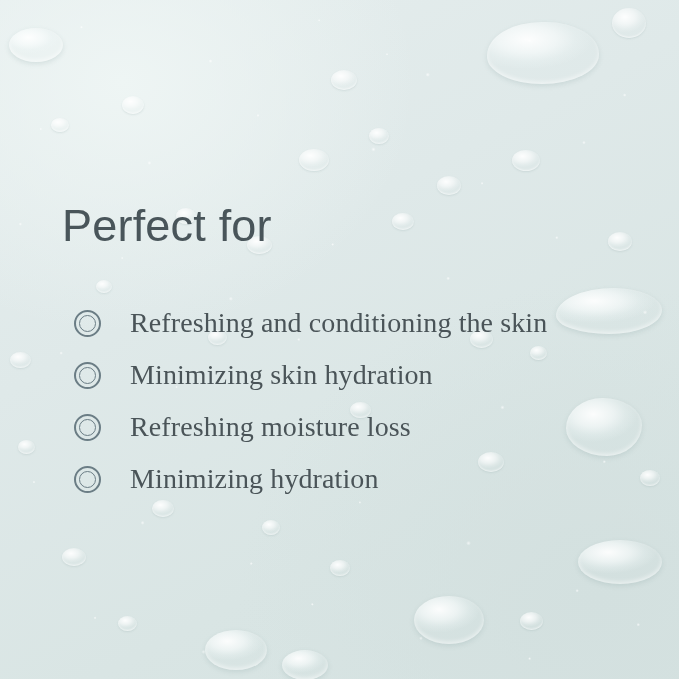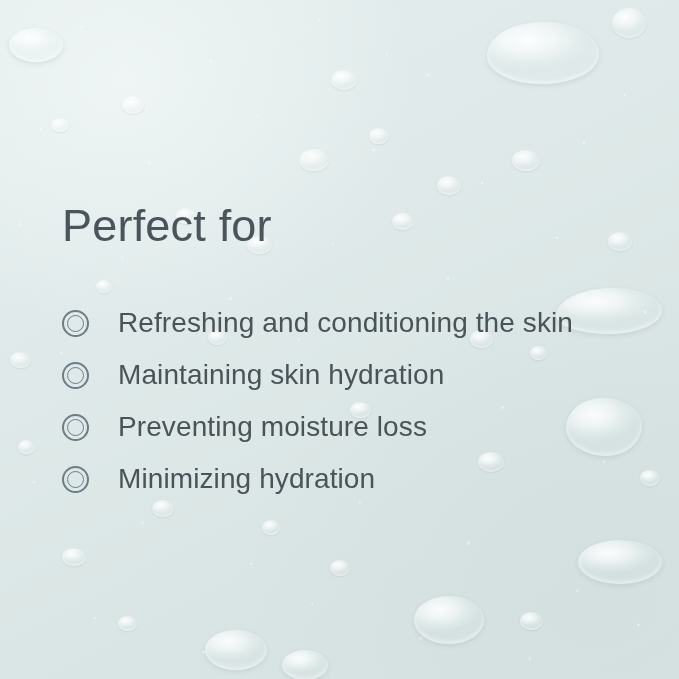--- a/index.html
+++ b/index.html
@@ -104,23 +104,24 @@
     font-size:45px;
     font-weight:300;
     letter-spacing:.2px;
     color:#49555a;
     line-height:1;
     white-space:nowrap;
   }
 
   #benefits-list {
     position:absolute;
-    left:0; top:249px;
+    left:12px; top:249px;
     list-style:none;
     width:600px;
+    font-family:Liberation Serif, serif;
   }
 
   .list-item {
     display:flex;
     align-items:center;
     height:52px;
   }
 
   .bullet-icon {
     flex:0 0 auto;
@@ -205,26 +206,26 @@
 
     <ul id="benefits-list">
 
       <li class="list-item">
         <span class="bullet-icon"></span>
         <span class="item-label">Refreshing and conditioning the skin</span>
       </li>
 
       <li class="list-item">
         <span class="bullet-icon"></span>
-        <span class="item-label">Maintaining skin hydration</span>
-      </li>
-
-      <li class="list-item">
-        <span class="bullet-icon"></span>
-        <span class="item-label">Preventing moisture loss</span>
+        <span class="item-label">Minimizing skin hydration</span>
+      </li>
+
+      <li class="list-item">
+        <span class="bullet-icon"></span>
+        <span class="item-label">Refreshing moisture loss</span>
       </li>
 
       <li class="list-item">
         <span class="bullet-icon"></span>
         <span class="item-label">Minimizing hydration</span>
       </li>
 
 
     </ul>
   </div>

